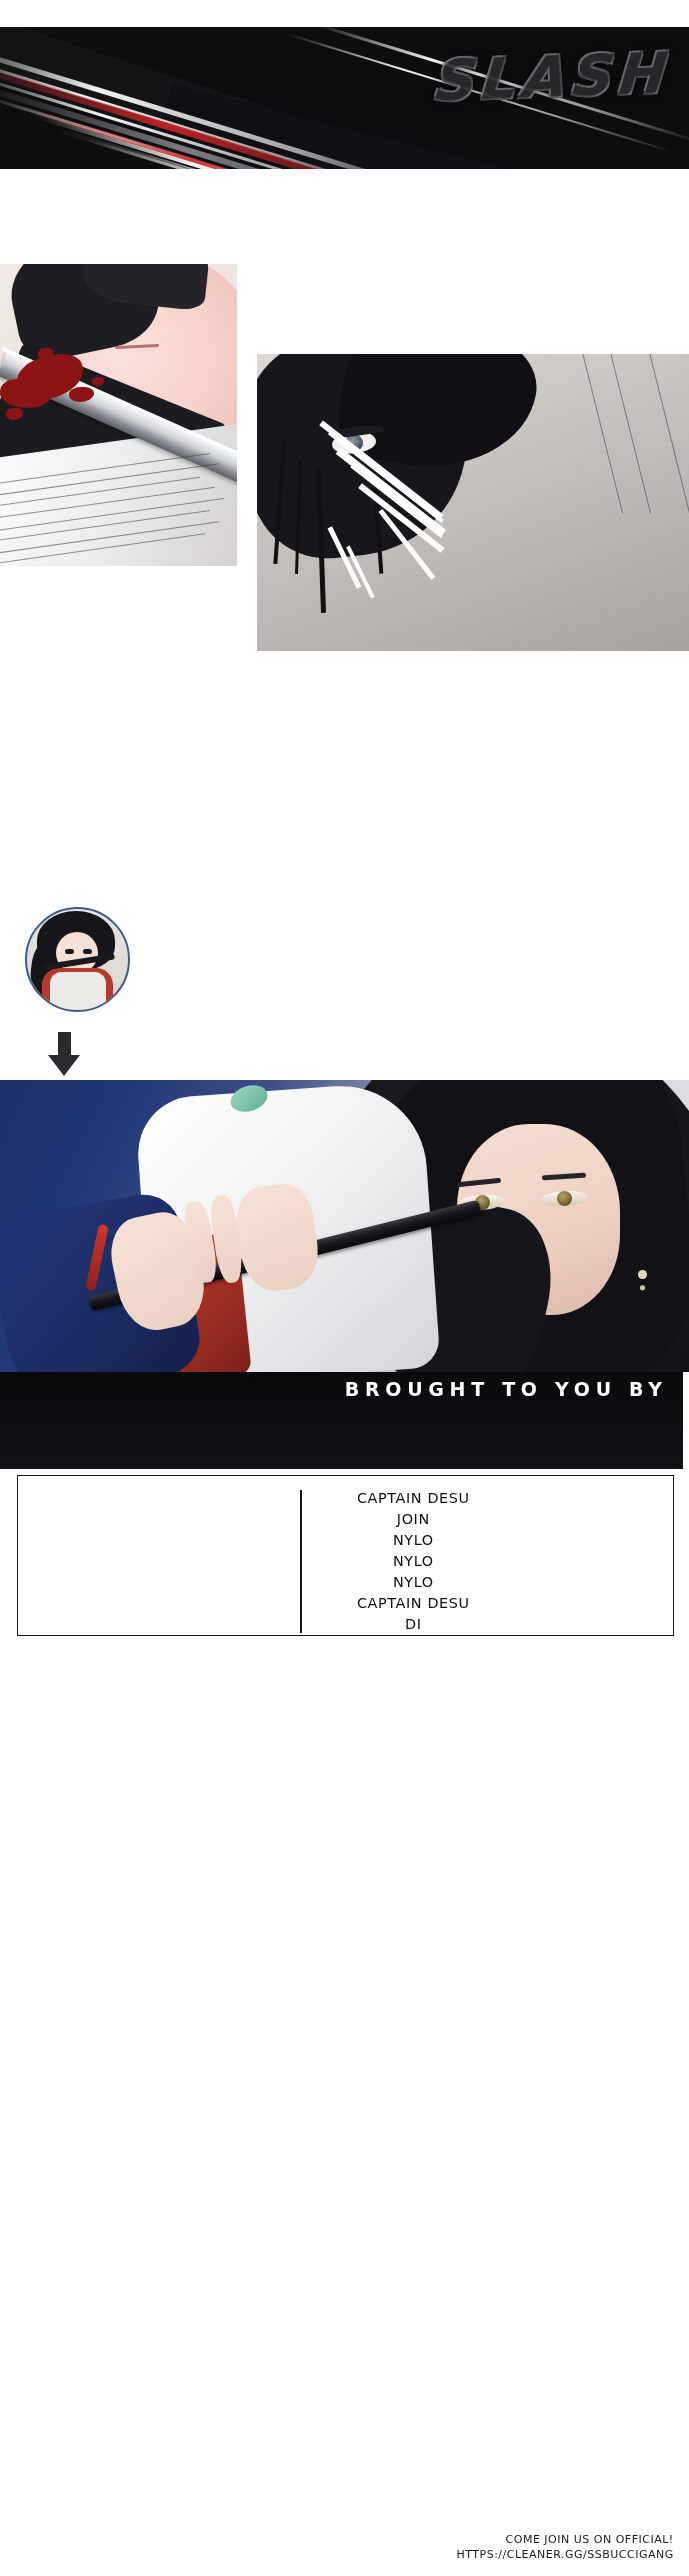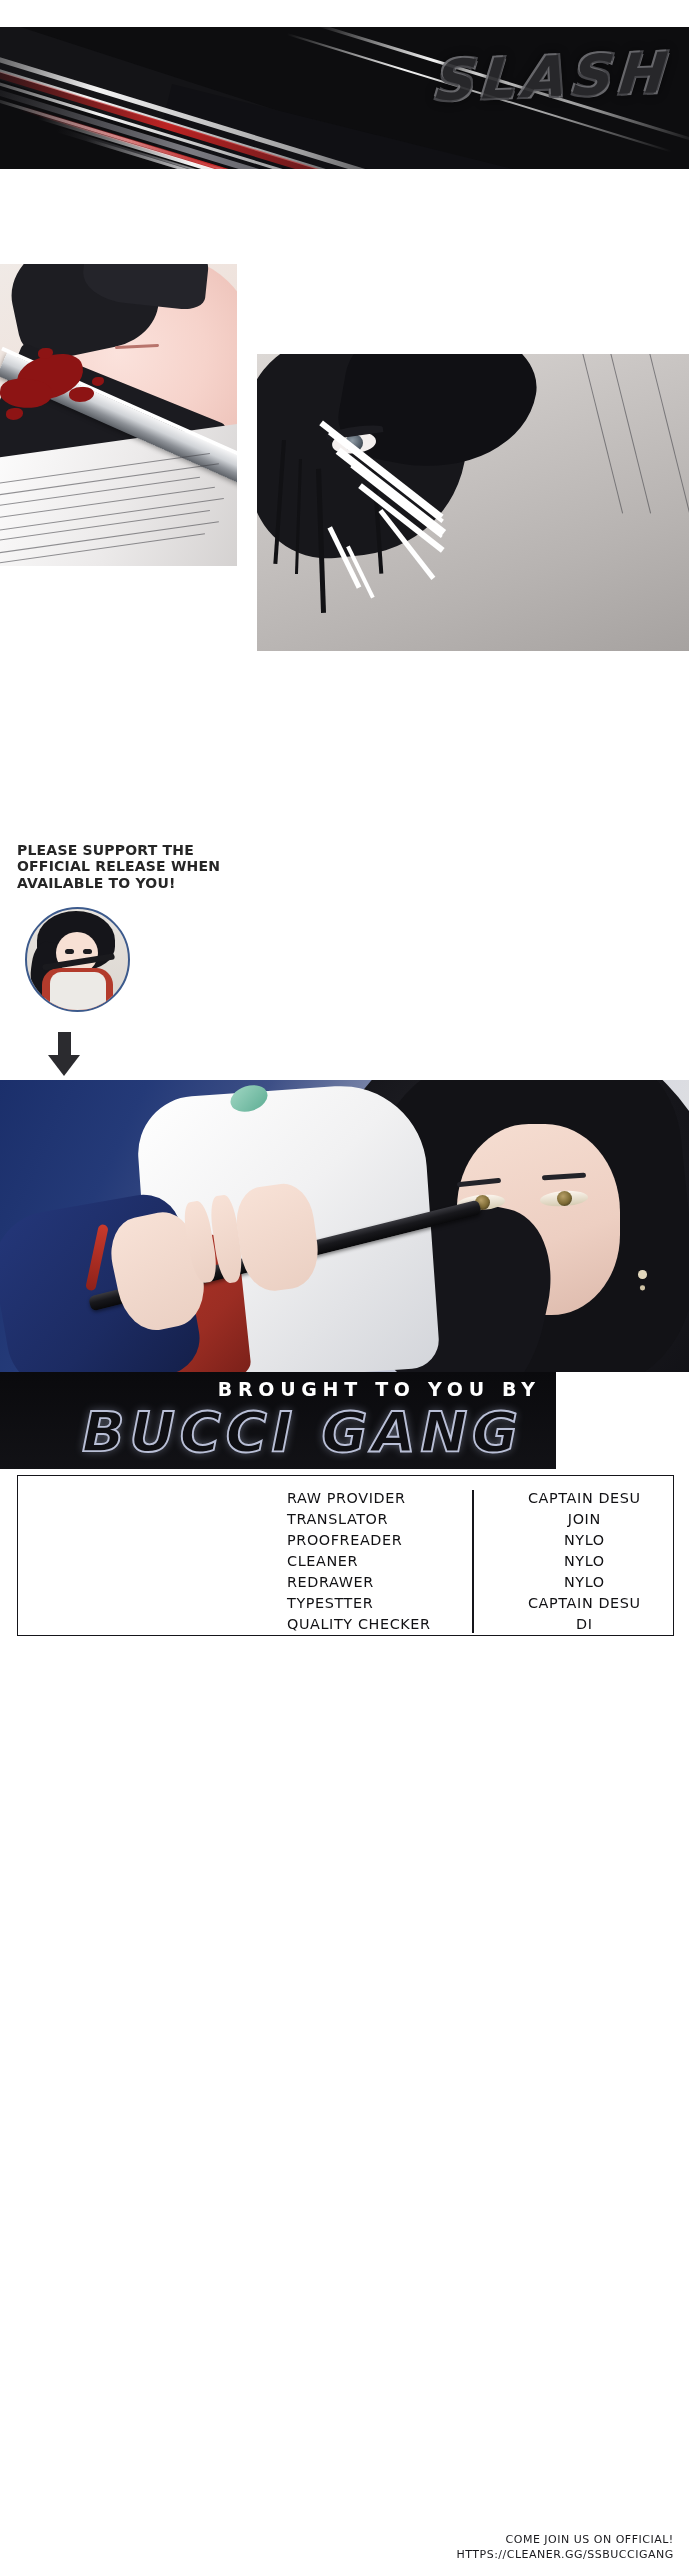--- a/index.html
+++ b/index.html
@@ -498,21 +498,21 @@
     background: #e2d7bc;
     border-radius: 50%;
     box-shadow: 0 13.4px 0 -1.9px #cfc3a5;
   }
 
   
   .credits-band {
     position: absolute;
     left: 0;
     top: 1372px;
-    width: 556px;
+    width: 683px;
     height: 98px;
     background: linear-gradient(180deg, #0a0a0d 0%, #121216 100%);
     overflow: hidden;
   }
   .brought-to {
     position: absolute;
     right: 15.3px;
     top: 5.7px;
     font-family: "DejaVu Sans", sans-serif;
     font-size: 19px;
@@ -669,25 +669,20 @@
     <div class="slash-white" style="left:92px; top:161px; width:105px; height:5.7px; transform: rotate(38deg);"></div>
     <div class="slash-white" style="left:107px; top:188px; width:86px; height:4.8px; transform: rotate(52deg);"></div>
     <div class="slash-white" style="left:54px; top:201px; width:67px; height:4.8px; transform: rotate(64deg);"></div>
     <div class="slash-white" style="left:75px; top:216px; width:57px; height:3.8px; transform: rotate(64deg);"></div>
 
     <div class="hatch" style="left:211px; top:38px; width:249px; transform: rotate(76deg);"></div>
     <div class="hatch" style="left:239px; top:38px; width:249px; transform: rotate(76deg);"></div>
     <div class="hatch" style="left:278px; top:38px; width:249px; transform: rotate(76deg);"></div>
   </div>
 
-  <div class="support-text">
-    <div>PLEASE SUPPORT THE</div>
-    <div>OFFICIAL RELEASE WHEN</div>
-    <div>AVAILABLE TO YOU!</div>
-  </div>
 
   <div class="avatar-wrap">
     <div class="av-hair"></div>
     <div class="av-hair-tail"></div>
     <div class="av-face"></div>
     <div class="av-eye" style="left:38px; top:40px;"></div>
     <div class="av-eye" style="left:56px; top:40px;"></div>
     <div class="av-body"></div>
     <div class="av-body-white"></div>
     <div class="av-flute"></div>
@@ -720,37 +715,27 @@
     <div class="fl-flute"></div>
 
     <div class="fl-hand" style="left:115px; top:134px; width:86px; height:115px; transform: rotate(-12deg);"></div>
     <div class="fl-hand" style="left:239px; top:105px; width:77px; height:105px; transform: rotate(-8deg);"></div>
     <div class="fl-hand" style="left:188px; top:121px; width:25px; height:82px; transform: rotate(-10deg);"></div>
     <div class="fl-hand" style="left:214px; top:115px; width:25px; height:88px; transform: rotate(-8deg);"></div>
   </div>
 
   <div class="credits-band">
     <div class="brought-to">BROUGHT TO YOU BY</div>
-    <div class="gang-title">BUCCI GANG</div>
   </div>
 
   <div class="credits-area">
 
     <div class="credits-frame"></div>
 
     <div class="credits-cols">
-      <div class="col-roles">
-        <div>RAW PROVIDER</div>
-        <div>TRANSLATOR</div>
-        <div>PROOFREADER</div>
-        <div>CLEANER</div>
-        <div>REDRAWER</div>
-        <div>TYPESTTER</div>
-        <div>QUALITY CHECKER</div>
-      </div>
       <div class="col-divider"></div>
       <div class="col-names">
         <div>CAPTAIN DESU</div>
         <div>JOIN</div>
         <div>NYLO</div>
         <div>NYLO</div>
         <div>NYLO</div>
         <div>CAPTAIN DESU</div>
         <div>DI</div>
       </div>

